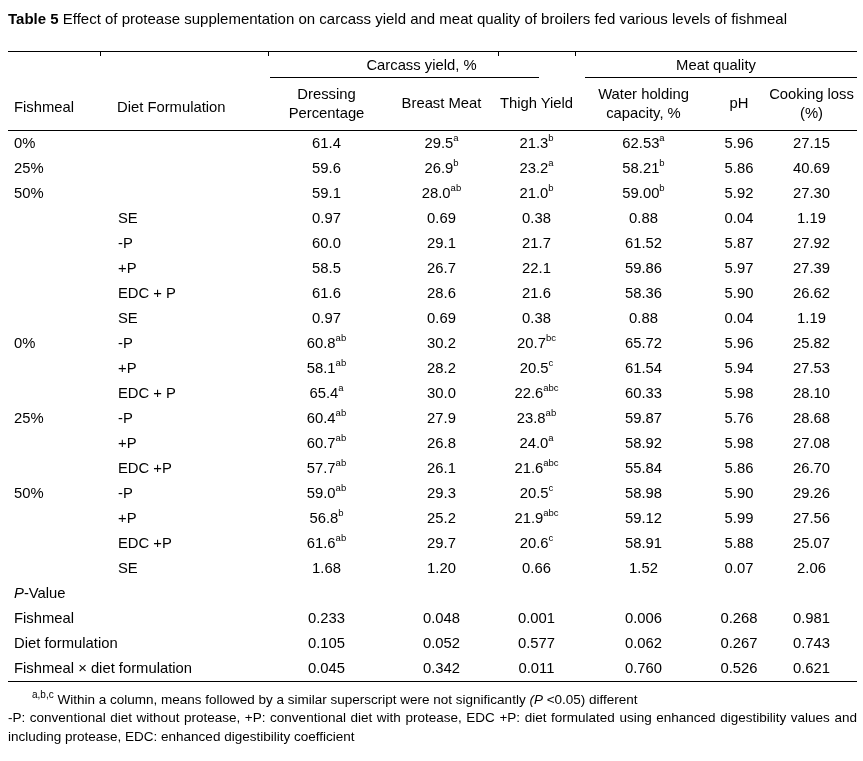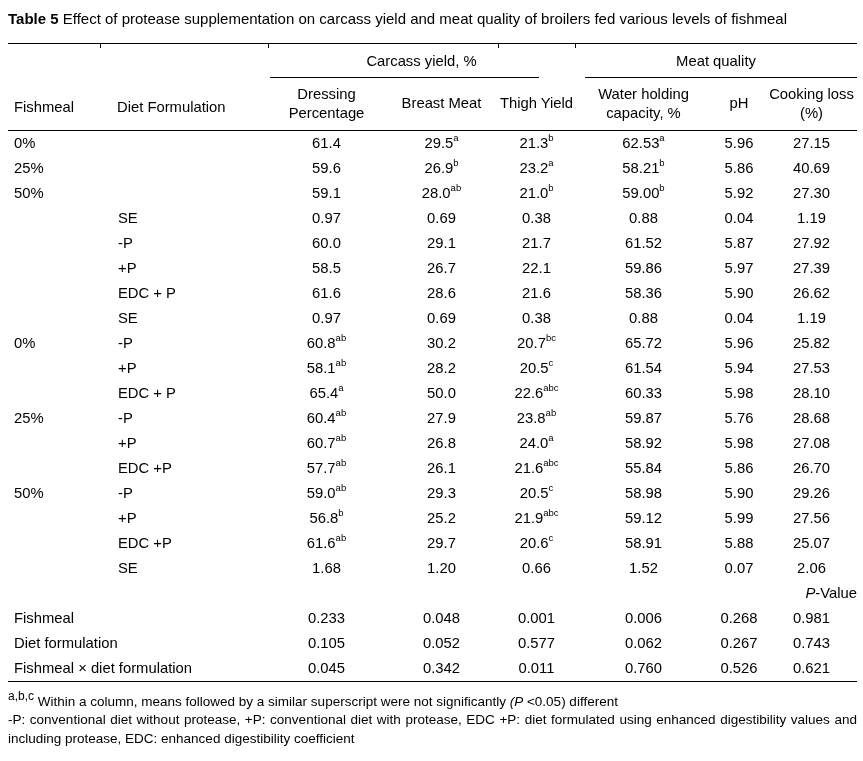--- a/index.html
+++ b/index.html
@@ -6,36 +6,36 @@
     margin: 0; padding: 0;
     width: 863px; height: 761px;
     background: #ffffff;
     color: #000000;
     font-family: "Liberation Sans", sans-serif;
   }
   .page { padding: 6px 8px 0 8px; position: relative; }
   .caption {
     font-size: 15px;
     line-height: 1.5;
-    margin: 2px 0 12px 0;
+    margin: 2px 0 20px 0;
     width: 849px;
   }
   .caption b { font-weight: bold; }
   .tablewrap { position: relative; width: 849px; }
   .tick { position: absolute; top: 0; width: 1px; height: 5px; background: #000; }
   table {
     border-collapse: collapse;
     table-layout: fixed;
     width: 849px;
     border-top: 1.5px solid #000;
     border-bottom: 1.5px solid #000;
   }
   th, td { padding: 0; font-weight: normal; font-size: 14.8px; }
   thead th { vertical-align: middle; }
-  .ghead th { height: 34px; }
+  .ghead th { height: 26px; }
   th.side {
     text-align: left;
     vertical-align: bottom;
     padding-bottom: 15px;
     border-bottom: 1.5px solid #000;
   }
   th.side.fishhead { padding-left: 6px; }
   th.side.diethead { padding-left: 17px; }
   th.group { position: relative; text-align: center; }
   th.group.g-carcass::after {
@@ -51,26 +51,26 @@
     text-align: center;
     line-height: 1.22;
     border-bottom: 1.5px solid #000;
     padding: 2px 1px;
   }
   tbody td { height: 25px; text-align: center; vertical-align: middle; }
   tbody td.fish { text-align: left; padding-left: 6px; }
   tbody td.diet { text-align: left; padding-left: 18px; }
   tbody td.diet.se { text-align: left; padding-right: 4px; }
   tbody td.plabel { text-align: left; padding-left: 6px; }
-  tbody td.section-cell { text-align: right; padding-left: 6px; }
+  tbody td.section-cell { text-align: left; padding-left: 6px; }
   sup { font-size: 9.5px; line-height: 0; position: relative; top: -1px; }
   .footnotes { width: 849px; margin-top: 6px; font-size: 13.5px; line-height: 1.4; }
   .footnotes p { margin: 0; }
   .footnotes .just { text-align: justify; }
-  .fn-sup { font-size: 12px; vertical-align: super; }
+  .fn-sup { font-size: 10px; vertical-align: super; margin-left: 24px; }
   i { font-style: italic; }
 </style>
 </head>
 <body>
 
 <div class="page">
 
   <p class="caption"><b>Table 5</b><span> Effect of protease supplementation on carcass yield and meat quality of broilers fed various levels of fishmeal</span></p>
 
   <div class="tablewrap">
@@ -204,21 +204,21 @@
             <td>28.2</td>
             <td>20.5<sup>c</sup></td>
             <td>61.54</td>
             <td>5.94</td>
             <td>27.53</td>
           </tr>
           <tr>
             <td class="fish"></td>
             <td class="diet">EDC + P</td>
             <td>65.4<sup>a</sup></td>
-            <td>50.0</td>
+            <td>30.0</td>
             <td>22.6<sup>abc</sup></td>
             <td>60.33</td>
             <td>5.98</td>
             <td>28.10</td>
           </tr>
           <tr>
             <td class="fish">25%</td>
             <td class="diet">-P</td>
             <td>60.4<sup>ab</sup></td>
             <td>27.9</td>

